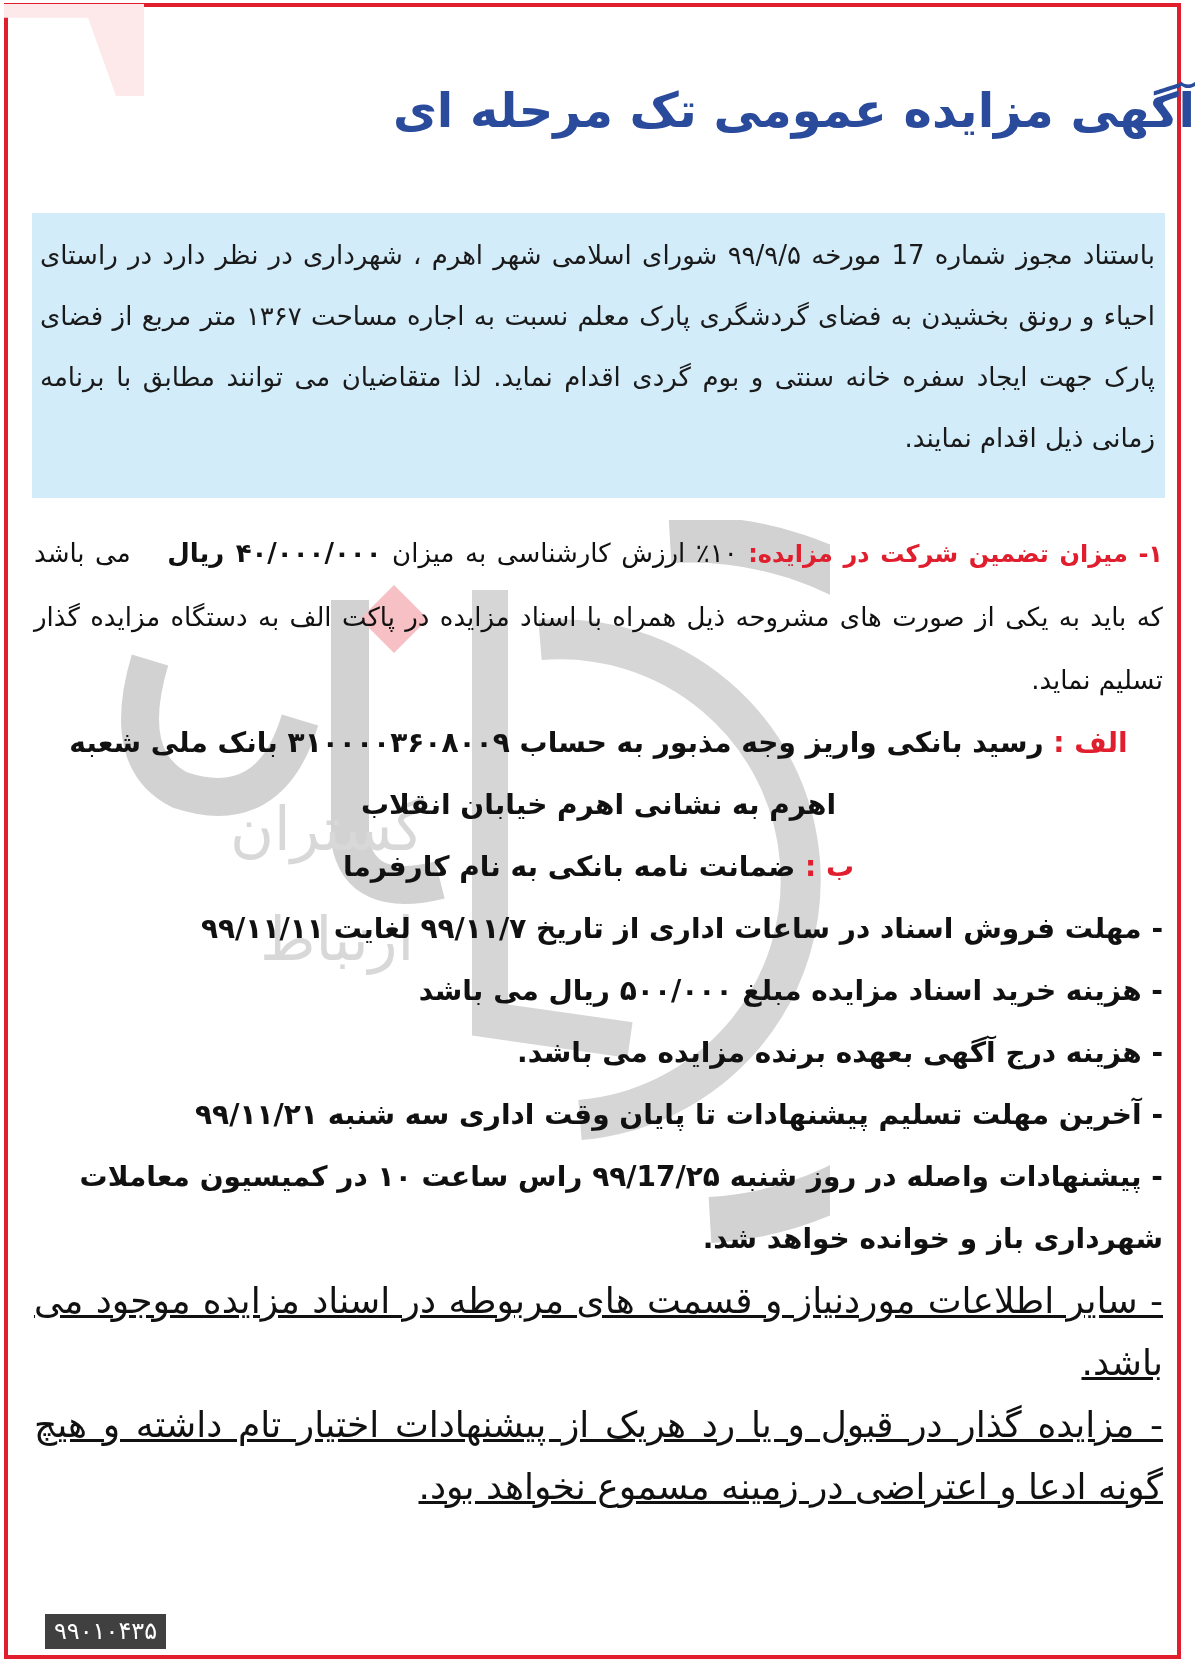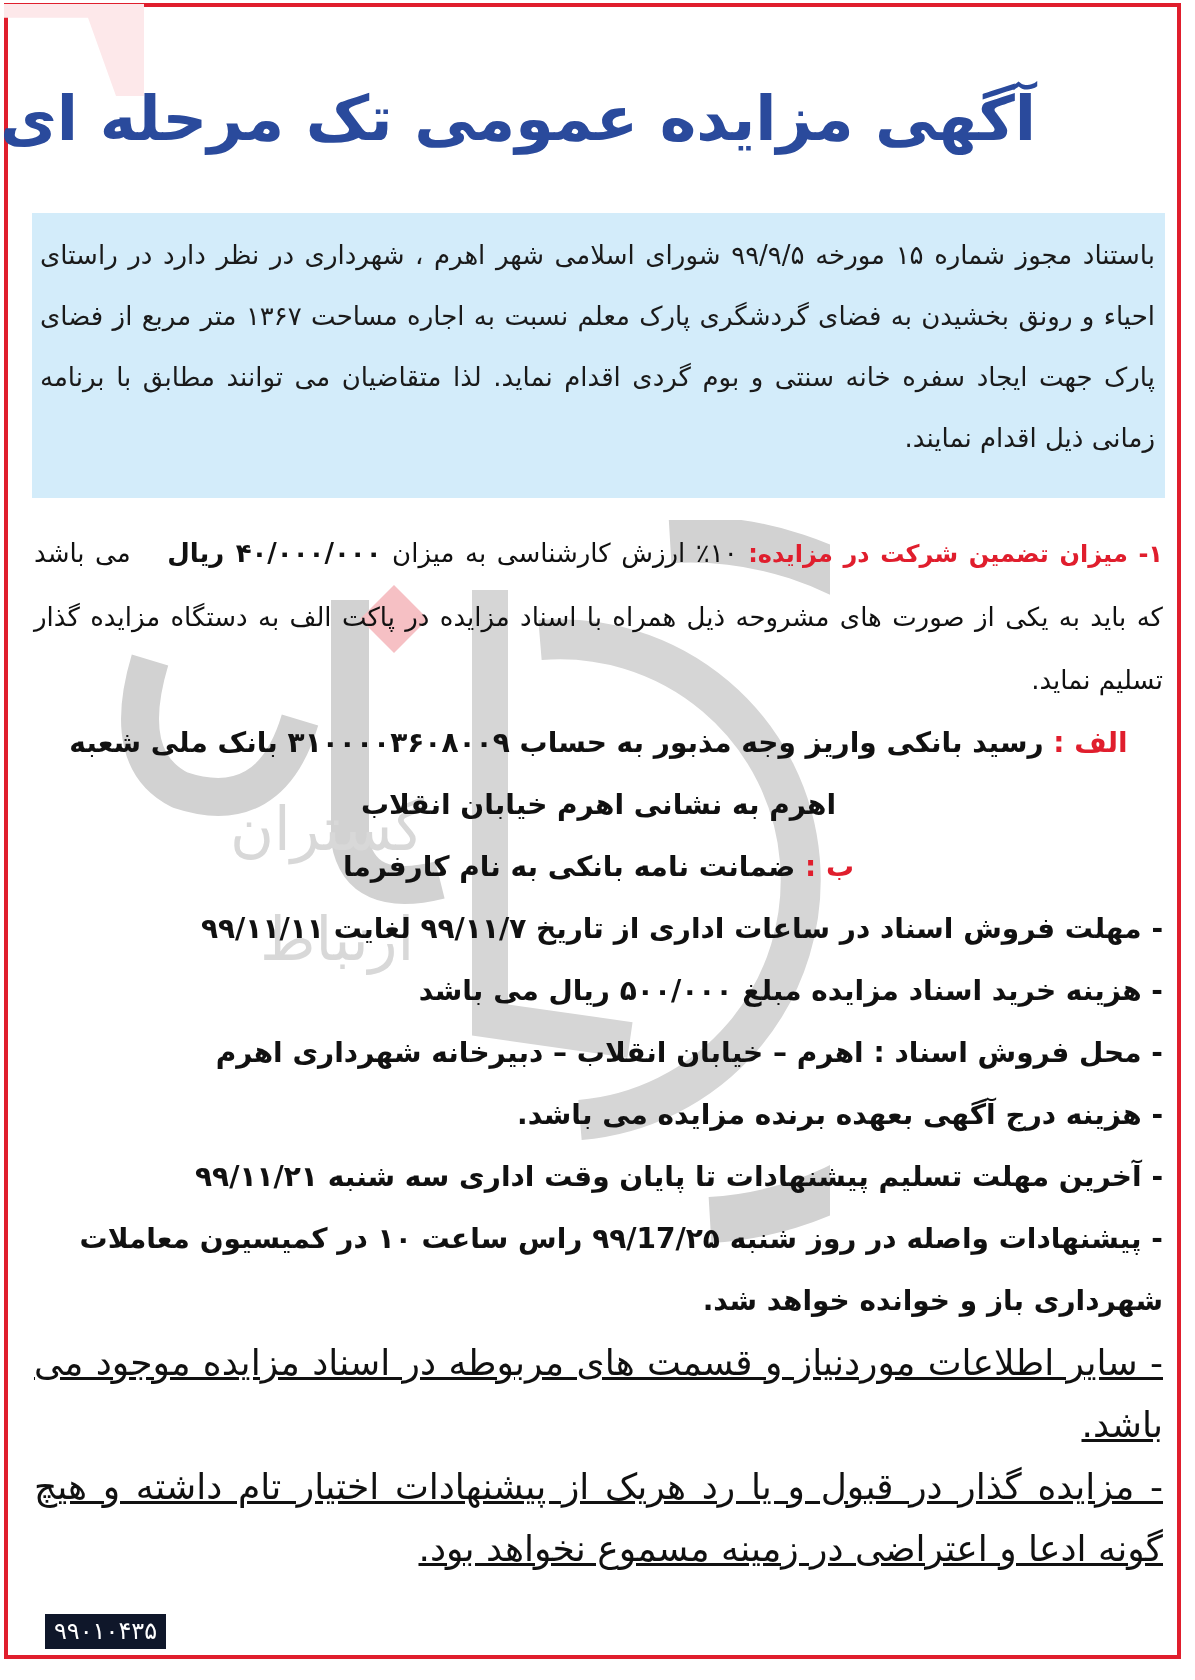--- a/index.html
+++ b/index.html
@@ -41,25 +41,25 @@
       width: 720px;
       height: 740px;
       z-index: 0;
       pointer-events: none;
     }
     .title {
       position: absolute;
       left: 0;
       right: 0;
       top: 82px;
-      text-align: left;
+      text-align: right;
       direction: rtl;
       font-family: "DejaVu Sans", sans-serif;
       font-weight: bold;
-      font-size: 62px;
+      font-size: 48px;
       color: #2a4a9c;
       letter-spacing: -1px;
       z-index: 2;
     }
     .intro-box {
       position: absolute;
       left: 32px;
       top: 213px;
       width: 1133px;
       height: 285px;
@@ -124,21 +124,21 @@
       text-align: justify;
       text-align-last: right;
       text-decoration: underline;
     }
     .code-badge {
       position: absolute;
       left: 45px;
       top: 1614px;
       width: 121px;
       height: 35px;
-      background: #0f172a;
+      background: #404040;
       color: #ffffff;
       font-size: 24px;
       line-height: 35px;
       text-align: center;
       letter-spacing: 2px;
       z-index: 2;
     }
   </style>
 </head>
 <body>
@@ -153,39 +153,38 @@
   <path d="M 240 80 L 240 320 Q 250 380 330 360" fill="none" stroke="#d2d2d2" stroke-width="38"></path>
   <path d="M 380 70 L 380 500 L 520 520" fill="none" stroke="#d6d6d6" stroke-width="36"></path>
   <rect x="260" y="75" width="48" height="48" fill="#f6c0c4" transform="rotate(45 284 99)"></rect>
   <text x="120" y="330" font-family="DejaVu Sans, sans-serif" font-size="60" fill="#d8d8d8">گستران</text>
   <text x="150" y="440" font-family="DejaVu Sans, sans-serif" font-size="60" fill="#d8d8d8">ارتباط</text>
 </svg>
 
 <div class="title">آگهی مزایده عمومی تک مرحله ای</div>
 
 <div class="intro-box">
-  <p class="intro-text" style="margin:0;">باستناد مجوز شماره ۱۵ مورخه ۹۹/۹/۵ شورای اسلامی شهر اهرم ، شهرداری در نظر دارد در راستای احیاء و رونق بخشیدن به فضای گردشگری پارک معلم نسبت به اجاره مساحت ۱۳۶۷ متر مربع از فضای پارک جهت ایجاد سفره خانه سنتی و بوم گردی اقدام نماید. لذا متقاضیان می توانند مطابق با برنامه زمانی ذیل اقدام نمایند.</p>
+  <p class="intro-text" style="margin:0;">باستناد مجوز شماره 17 مورخه ۹۹/۹/۵ شورای اسلامی شهر اهرم ، شهرداری در نظر دارد در راستای احیاء و رونق بخشیدن به فضای گردشگری پارک معلم نسبت به اجاره مساحت ۱۳۶۷ متر مربع از فضای پارک جهت ایجاد سفره خانه سنتی و بوم گردی اقدام نماید. لذا متقاضیان می توانند مطابق با برنامه زمانی ذیل اقدام نمایند.</p>
 </div>
 
 <div class="content">
   <p class="p1">
     <span class="red-head">۱- میزان تضمین شرکت در مزایده:</span><span> ۱۰٪ ارزش کارشناسی به میزان </span><span class="amount">۴۰/۰۰۰/۰۰۰ ریال</span><span> می باشد که باید به یکی از صورت های مشروحه ذیل همراه با اسناد مزایده در پاکت الف به دستگاه مزایده گذار تسلیم نماید.</span>
   </p>
 
   <p class="bold-line">
     <span class="red-label">الف :</span><span> رسید بانکی واریز وجه مذبور به حساب ۳۱۰۰۰۰۳۶۰۸۰۰۹ بانک ملی شعبه اهرم به نشانی اهرم خیابان انقلاب</span>
   </p>
 
   <p class="bold-line">
     <span class="red-label">ب :</span><span> ضمانت نامه بانکی به نام کارفرما</span>
   </p>
 
   <p class="bullet">- مهلت فروش اسناد در ساعات  اداری از تاریخ ۹۹/۱۱/۷ لغایت ۹۹/۱۱/۱۱</p>
   <p class="bullet">- هزینه خرید اسناد مزایده مبلغ ۵۰۰/۰۰۰ ریال می باشد</p>
-  <p class="bullet">- محل فروش اسناد : اهرم – خیابان انقلاب – دبیرخانه شهرداری اهرم</p>
   <p class="bullet">- هزینه درج آگهی بعهده برنده مزایده می باشد.</p>
   <p class="bullet">- آخرین مهلت تسلیم پیشنهادات تا پایان وقت اداری سه شنبه ۹۹/۱۱/۲۱</p>
   <p class="bullet">- پیشنهادات واصله در روز شنبه ۹۹/17/۲۵ راس ساعت ۱۰ در کمیسیون معاملات شهرداری باز و خوانده خواهد شد.</p>
 
   <p class="normal">- سایر اطلاعات موردنیاز و قسمت های مربوطه در اسناد مزایده موجود می باشد.</p>
   <p class="normal">- مزایده گذار در قبول و یا رد هریک از پیشنهادات اختیار تام داشته و هیچ گونه ادعا و اعتراضی در زمینه مسموع نخواهد بود.</p>
 </div>
 
 <div class="code-badge">۹۹۰۱۰۴۳۵</div>
 

